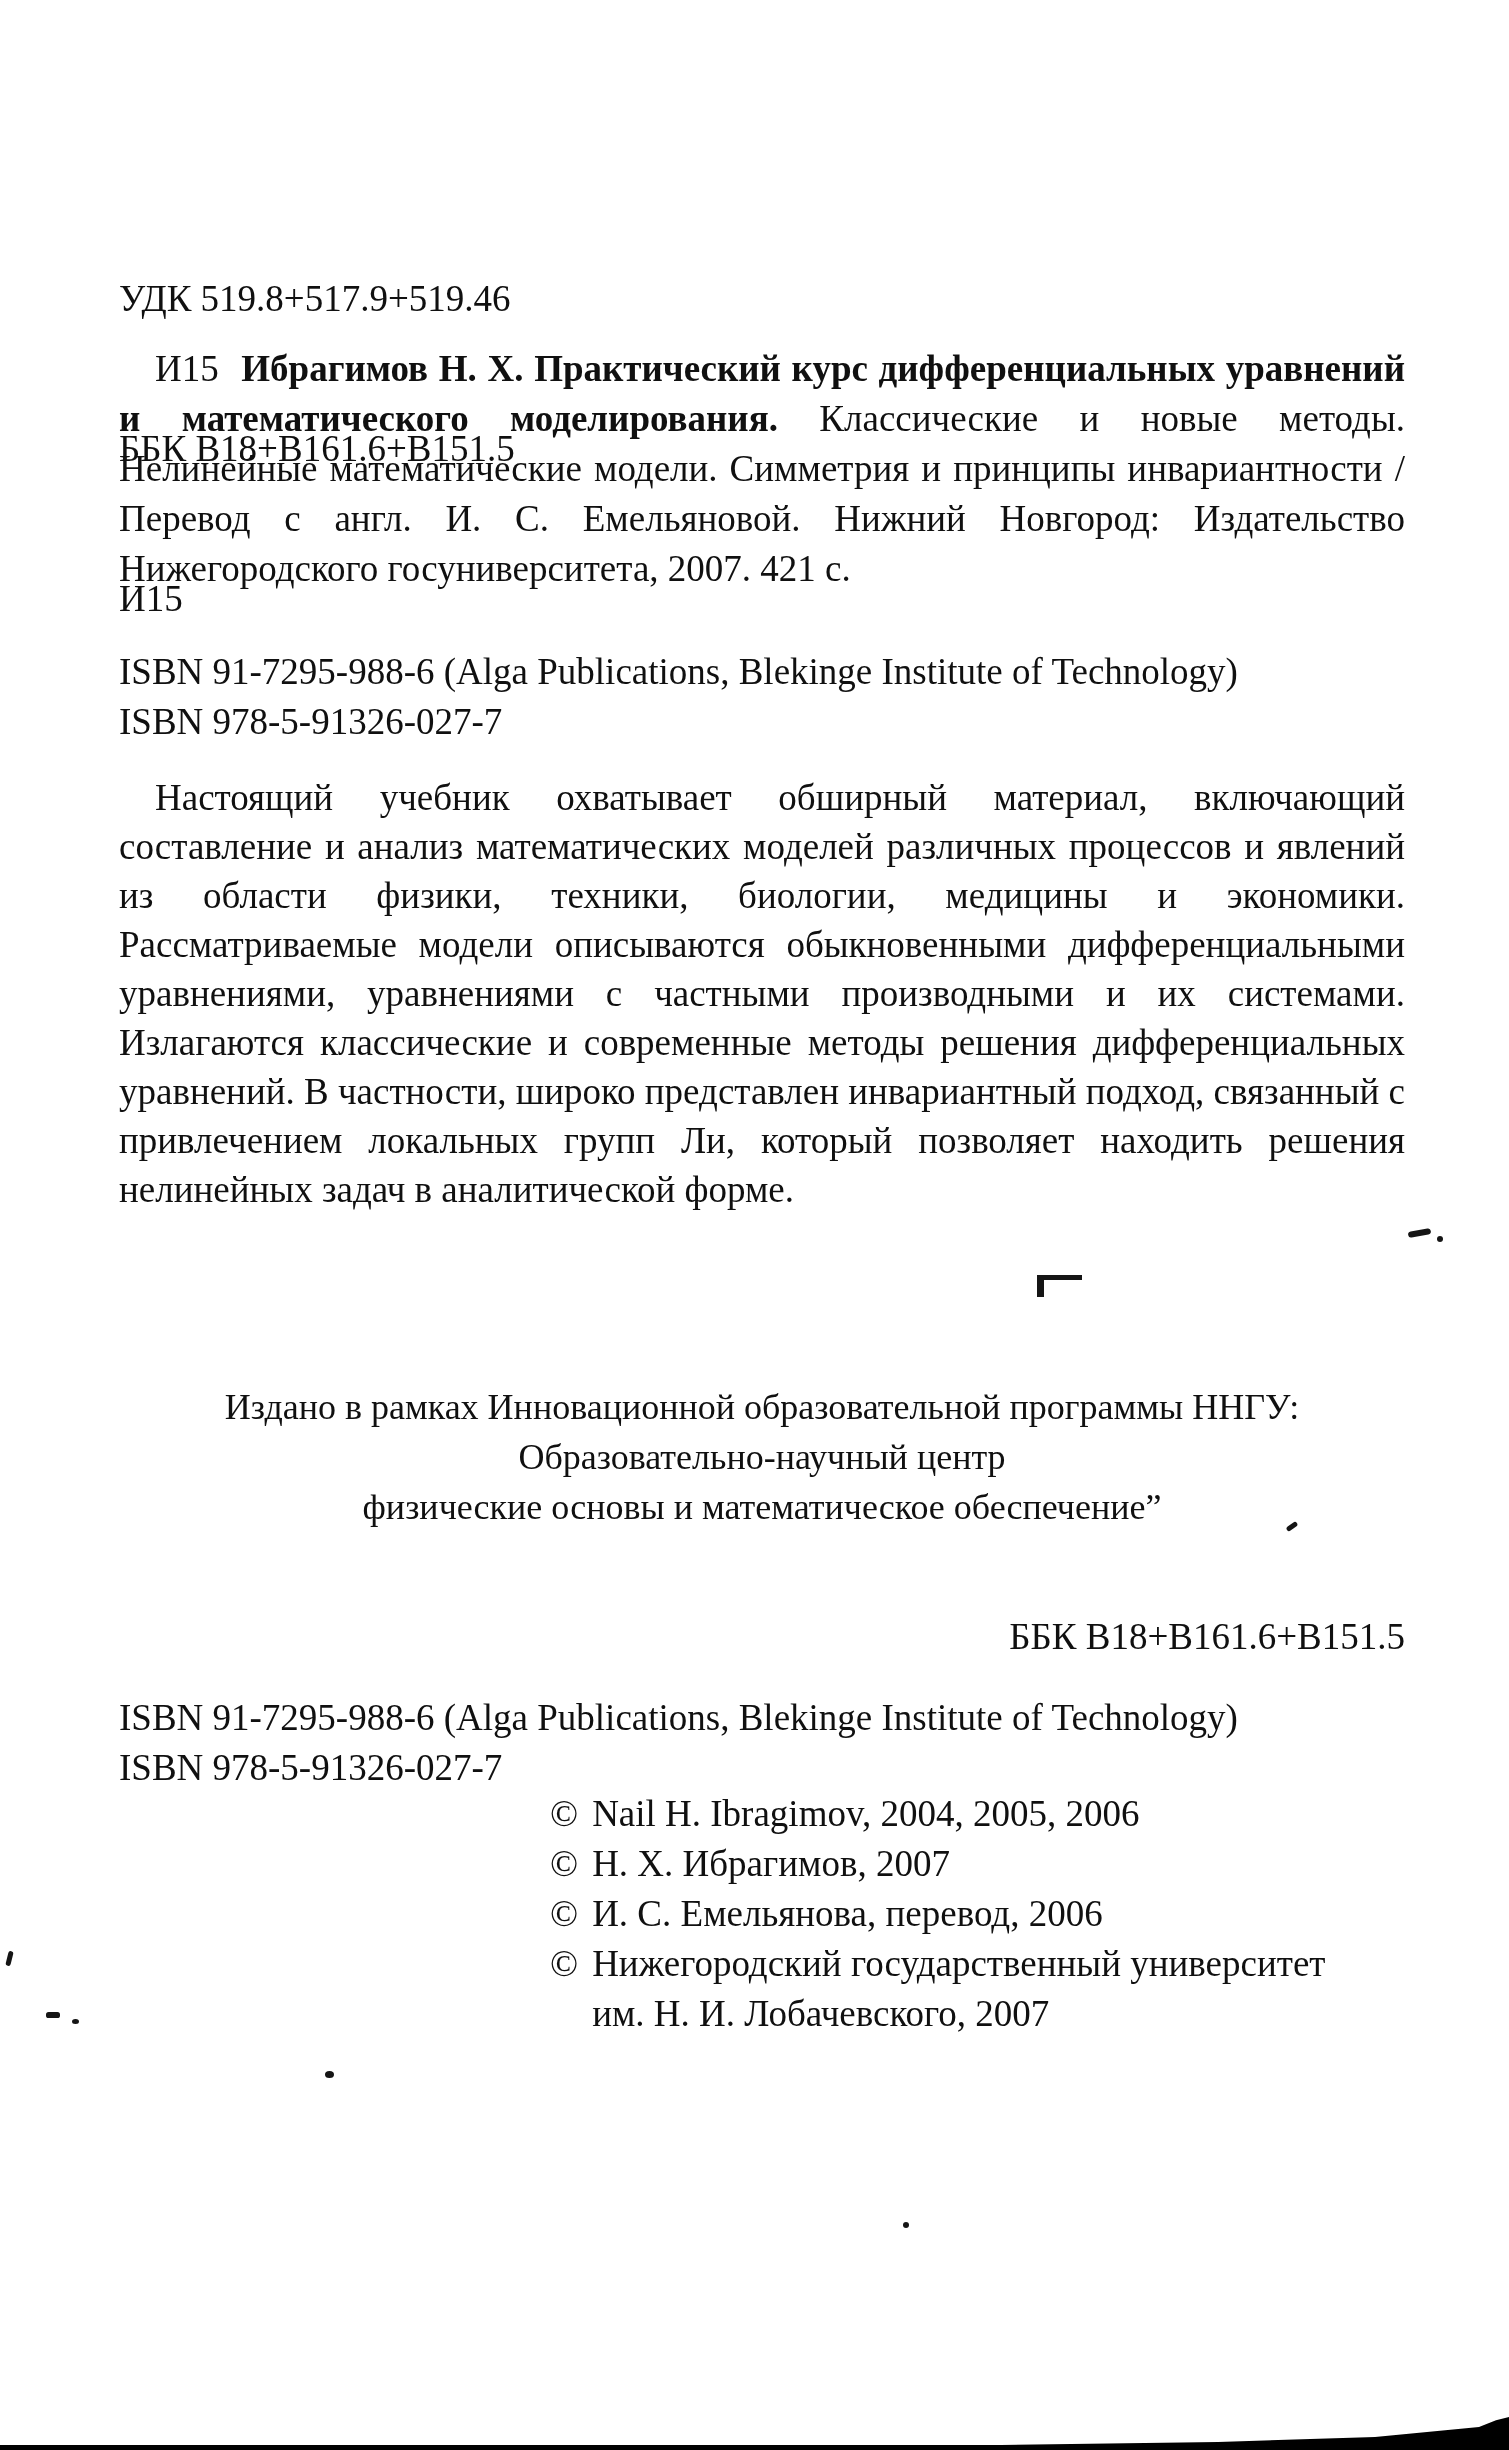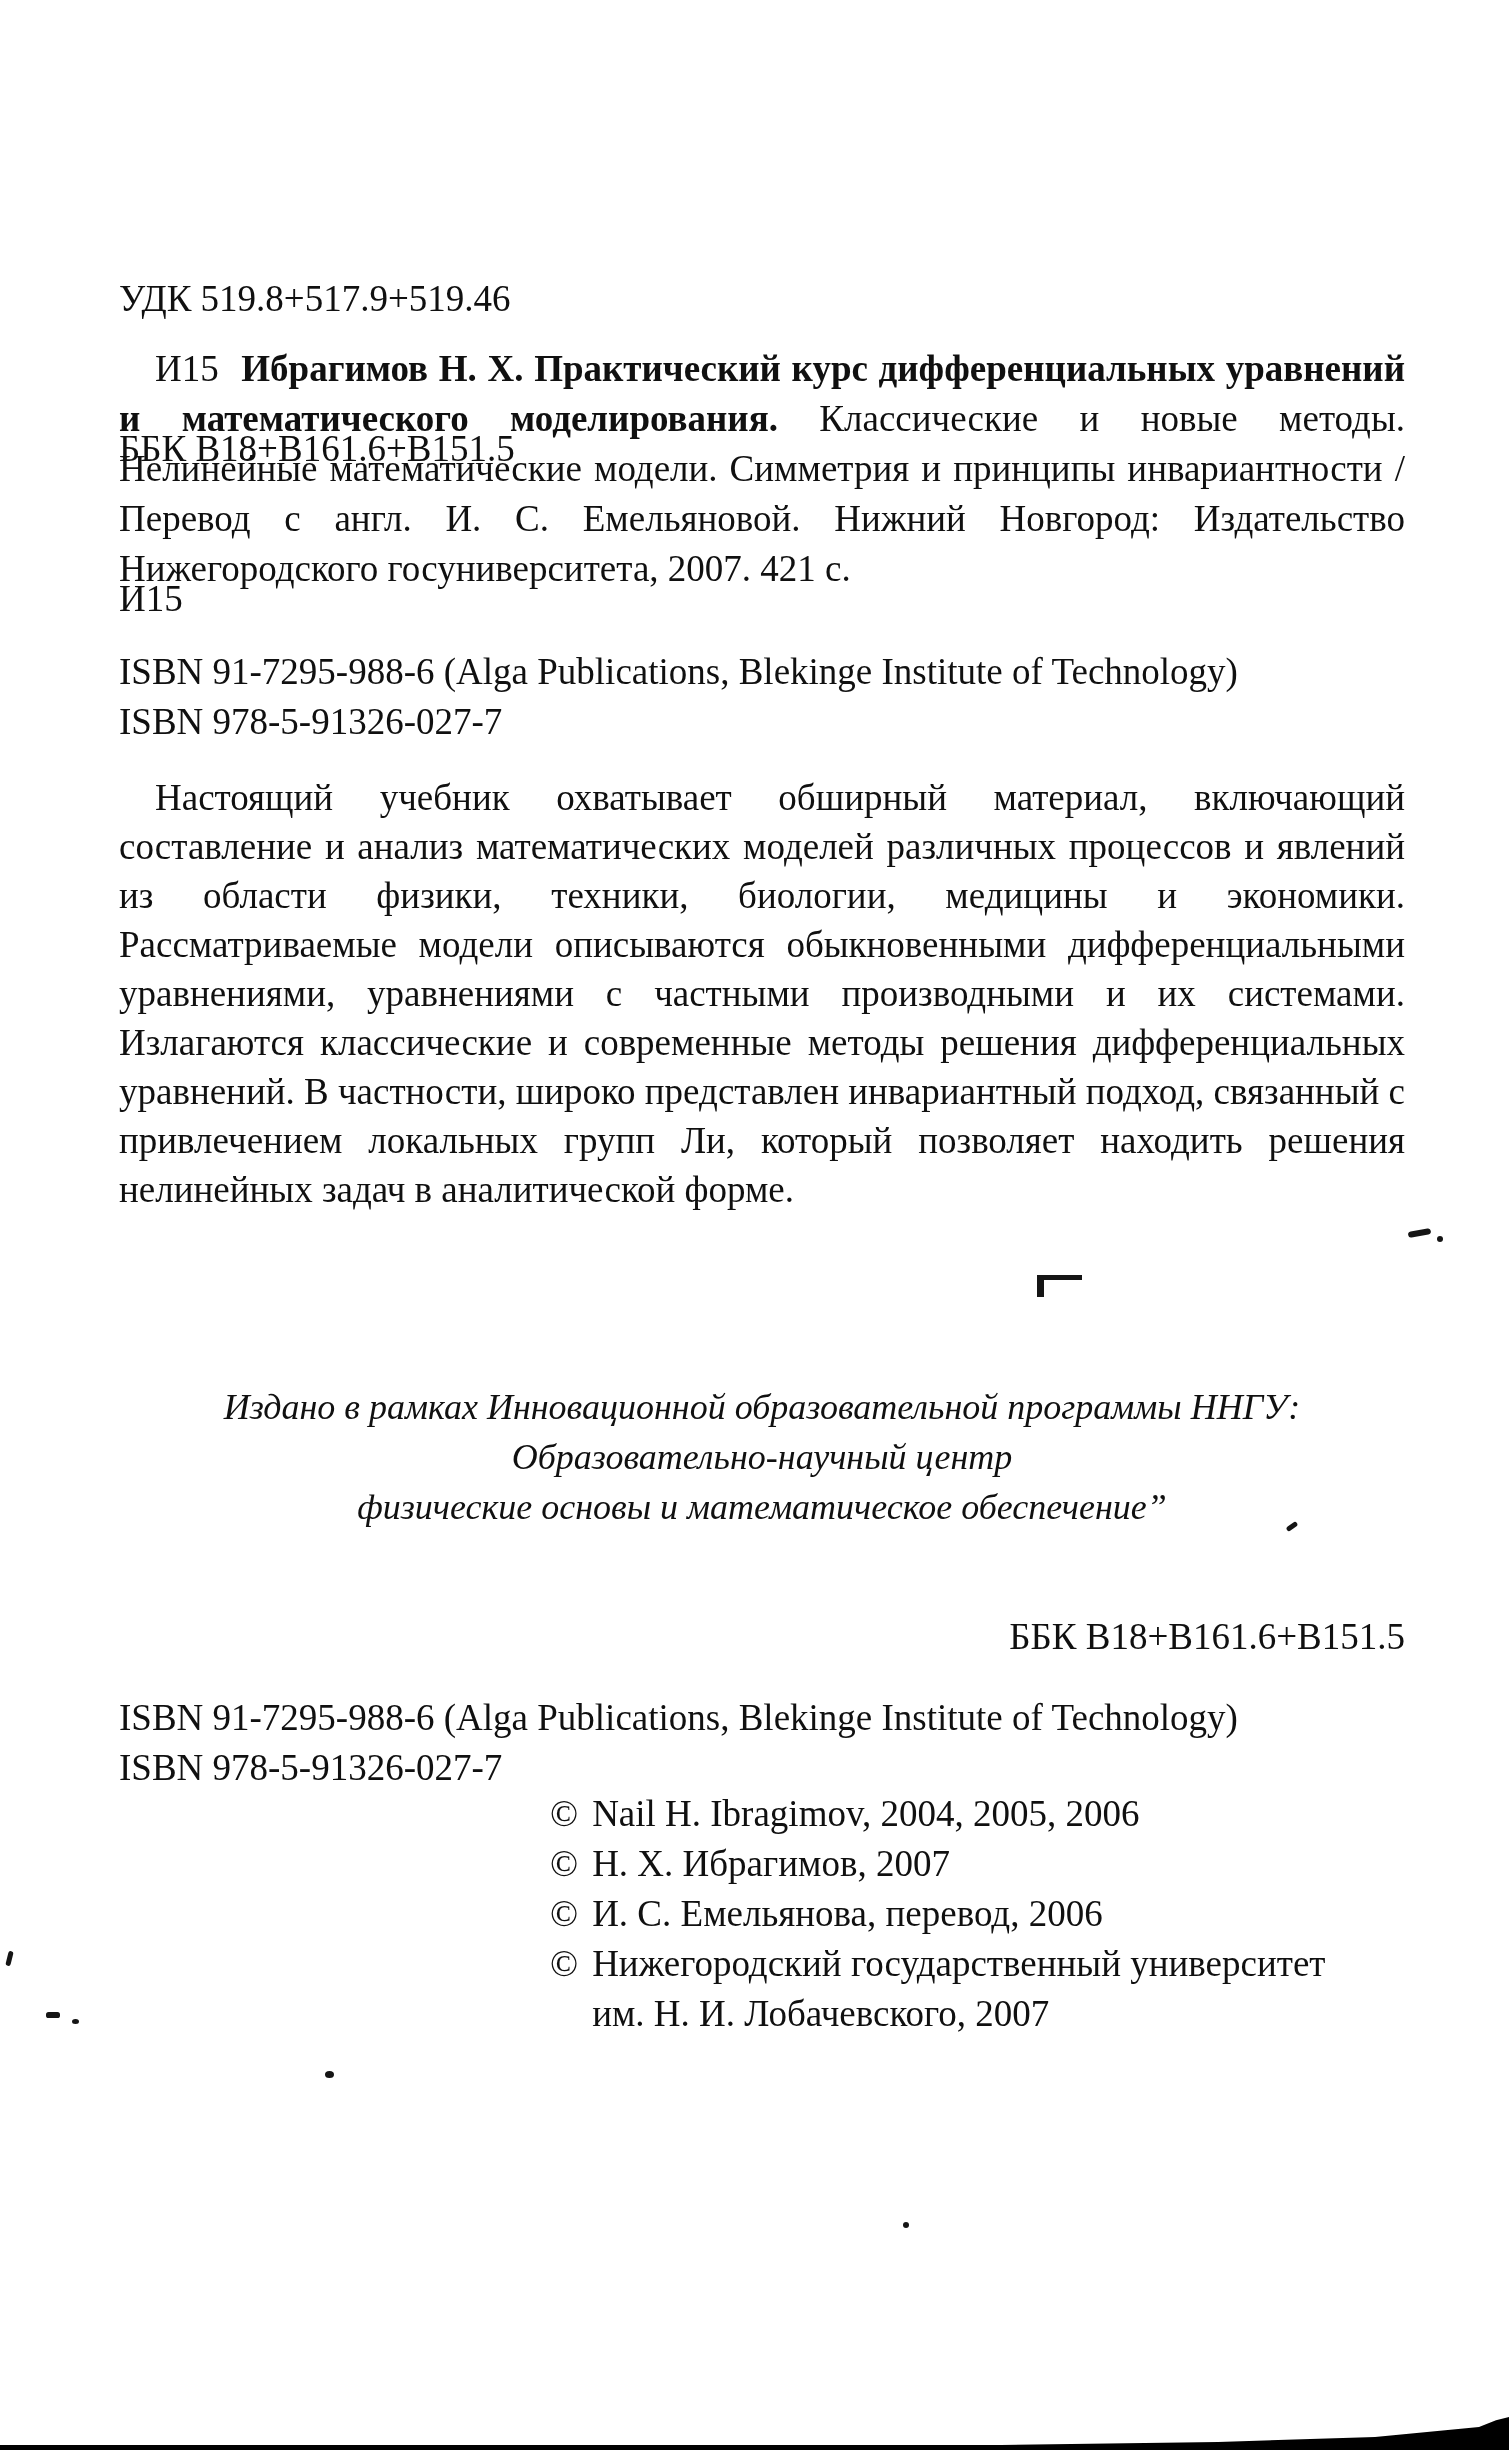--- a/index.html
+++ b/index.html
@@ -24,21 +24,21 @@
   .bib .bib-bold { font-weight: bold; }
 
   .isbn { font-size: 37px; line-height: 50px; }
   .isbn-1 { top: 647px; }
   .isbn-2 { top: 1693px; }
   .isbn-line { display: block; }
 
   .abstract { top: 773px; font-size: 37px; line-height: 49px; text-align: justify; }
   .abstract p { margin: 0; text-indent: 36px; }
 
-  .program { top: 1382px; font-size: 36px; line-height: 50px; font-style: italic; text-align: center; }
+  .program { top: 1382px; font-size: 36px; line-height: 50px; text-align: center; }
   .program-line { display: block; }
 
   .bbk-bottom { top: 1615px; font-size: 37px; text-align: right; }
 
   .copyrights { position: absolute; left: 550px; top: 1789px; font-size: 37px; line-height: 50px; }
   .copyright-row { display: flex; align-items: flex-start; }
   .copyright-sign { margin-right: 14px; flex: 0 0 auto; }
   .copyright-text { max-width: 766px; }
 
   

